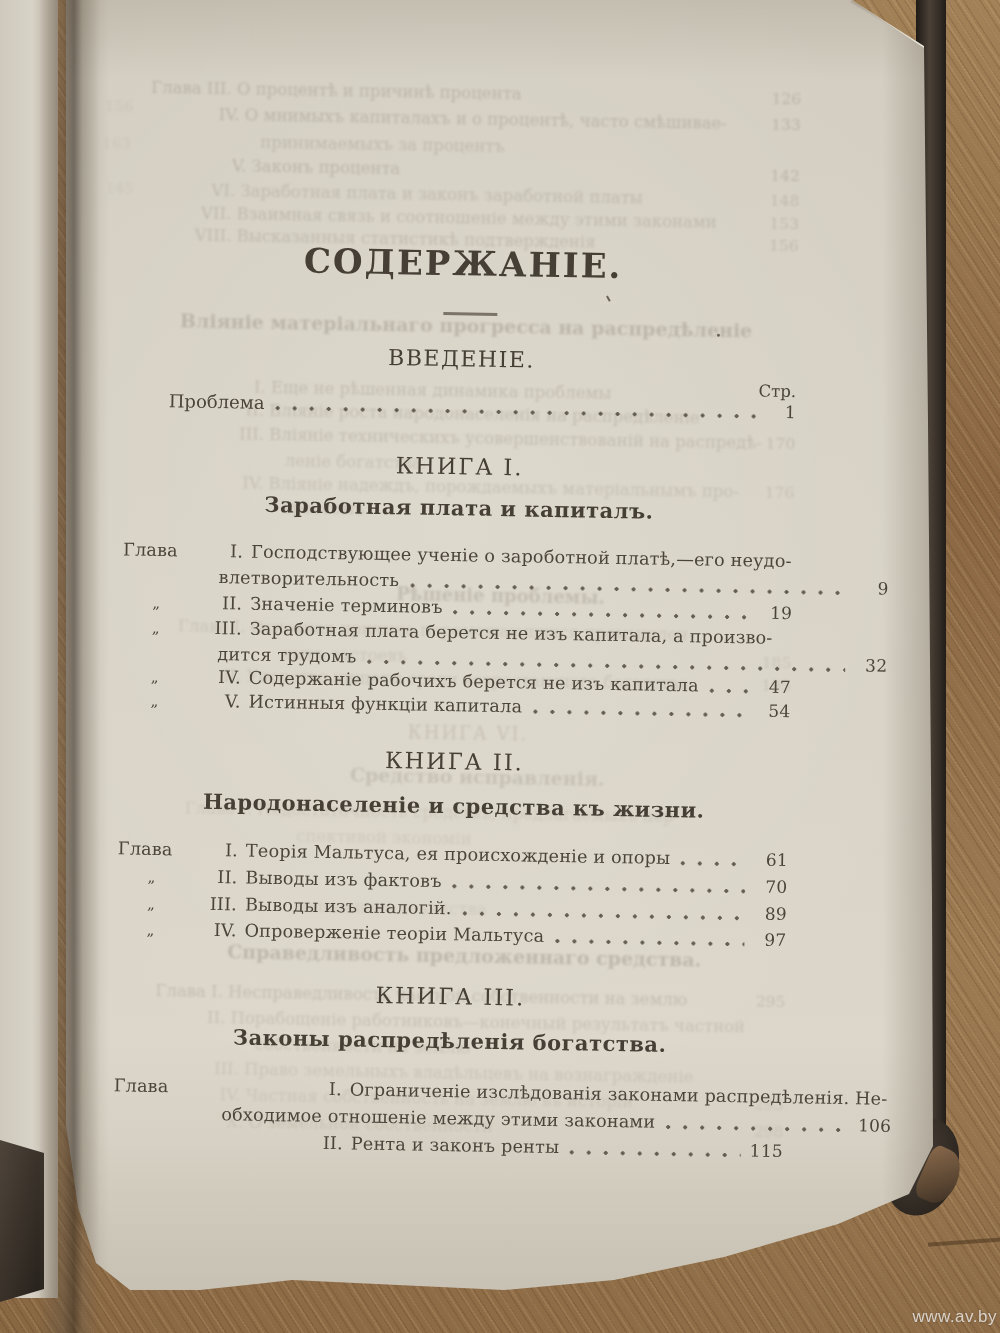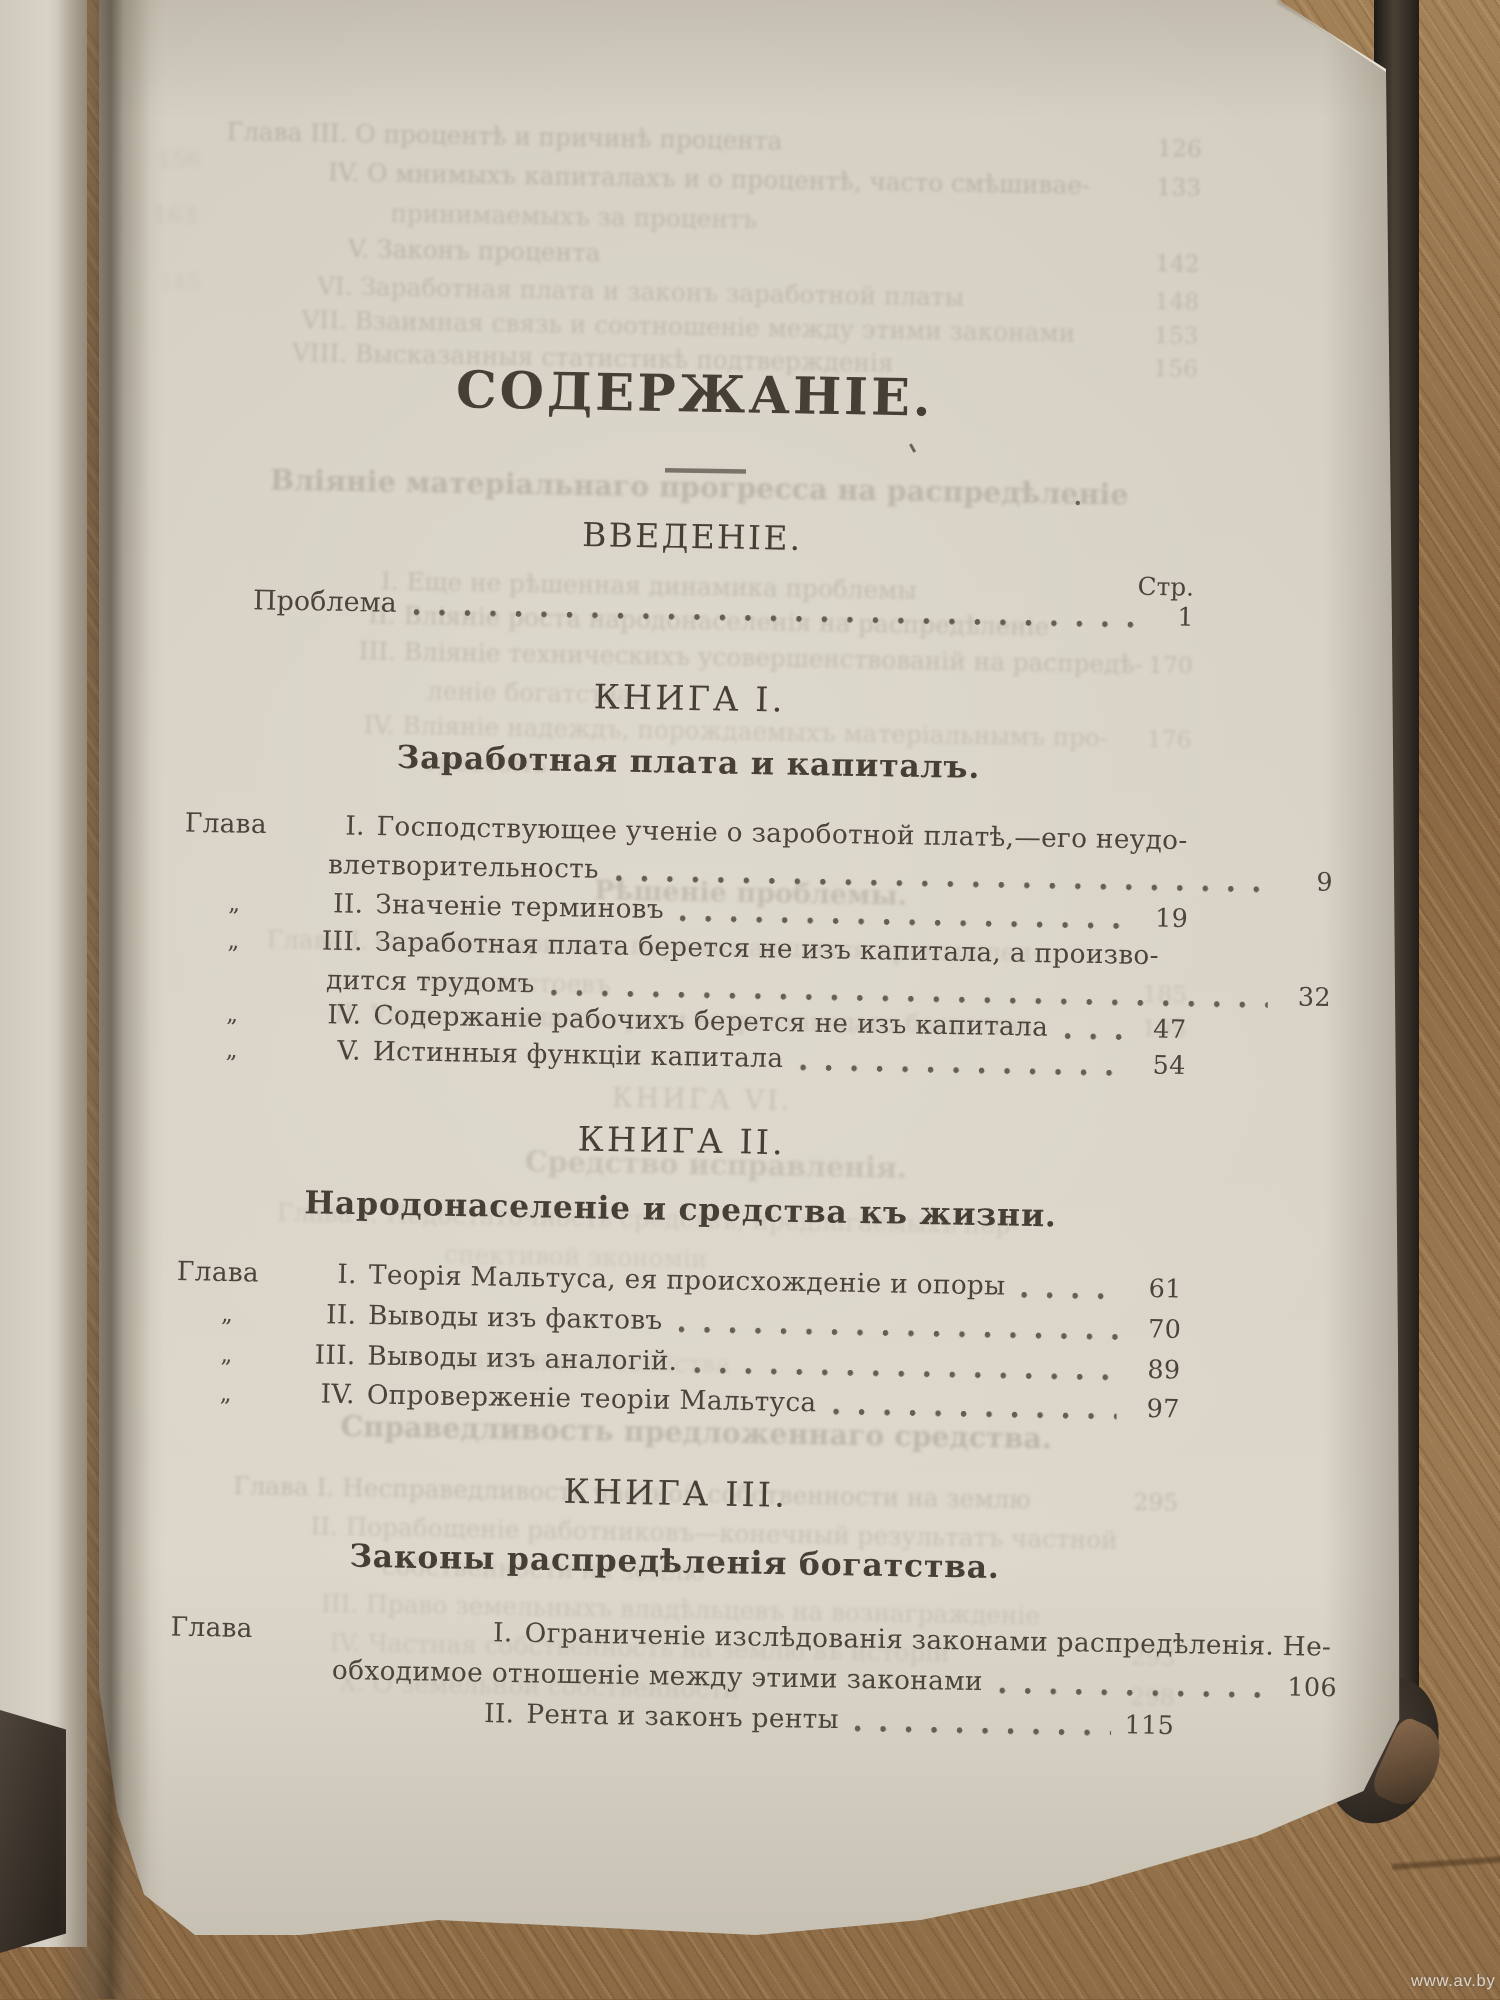--- a/index.html
+++ b/index.html
@@ -33,21 +33,21 @@
       linear-gradient(180deg,#d3cec1 0%,#d6d1c4 30%,#d9d4c7 60%,#ddd8cb 85%,#d5d0c3 100%);}
   .fold{position:absolute;left:0;top:0;width:868px;height:60px;
     clip-path:polygon(786px 0px,868px 0px,868px 10px,858px 48px);
     background:linear-gradient(235deg,#e8e4d7,#d6d1c4);}
   .foldline{position:absolute;left:786px;top:0;width:96px;height:2px;background:rgba(110,96,78,.45);
     transform:rotate(30deg);transform-origin:0 0;filter:blur(1px);}
   .gutter{position:absolute;left:38px;top:0;width:62px;height:1333px;pointer-events:none;
     background:linear-gradient(90deg, rgba(60,50,40,0) 0%, rgba(95,82,66,.45) 40%, rgba(56,46,36,.55) 58%, rgba(100,90,74,.28) 72%, rgba(0,0,0,0) 100%);}
   .vig{position:absolute;inset:0;pointer-events:none;
     background:radial-gradient(140% 115% at 46% 40%, rgba(0,0,0,0) 55%, rgba(36,26,14,.14) 92%, rgba(36,26,14,.22) 100%);}
-  .watermark{position:absolute;right:3px;bottom:6px;font-family:"Liberation Sans",sans-serif;font-size:11px;
+  .watermark{position:absolute;right:3px;bottom:6px;font-family:"Liberation Sans",sans-serif;font-size:17px;
     color:rgba(255,255,255,.72);text-shadow:0 0 2px rgba(0,0,0,.25);letter-spacing:.5px;}
 
   
   .sheet-text{position:absolute;left:-66px;top:0;width:1000px;height:1333px;
     transform:rotate(1deg);transform-origin:500px 620px;color:#4b443b;}
   .h{position:absolute;left:122px;width:670px;text-align:center;color:#463f36;}
   .t-title{top:244px;font-size:34px;font-weight:bold;letter-spacing:2px;}
   .rule{position:absolute;left:438px;top:313px;width:54px;height:2.5px;background:#5a5248;opacity:.75;}
   .t-vved{top:347px;font-size:22px;letter-spacing:1.5px;}
   .t-kniga{font-size:22.5px;letter-spacing:2px;}

